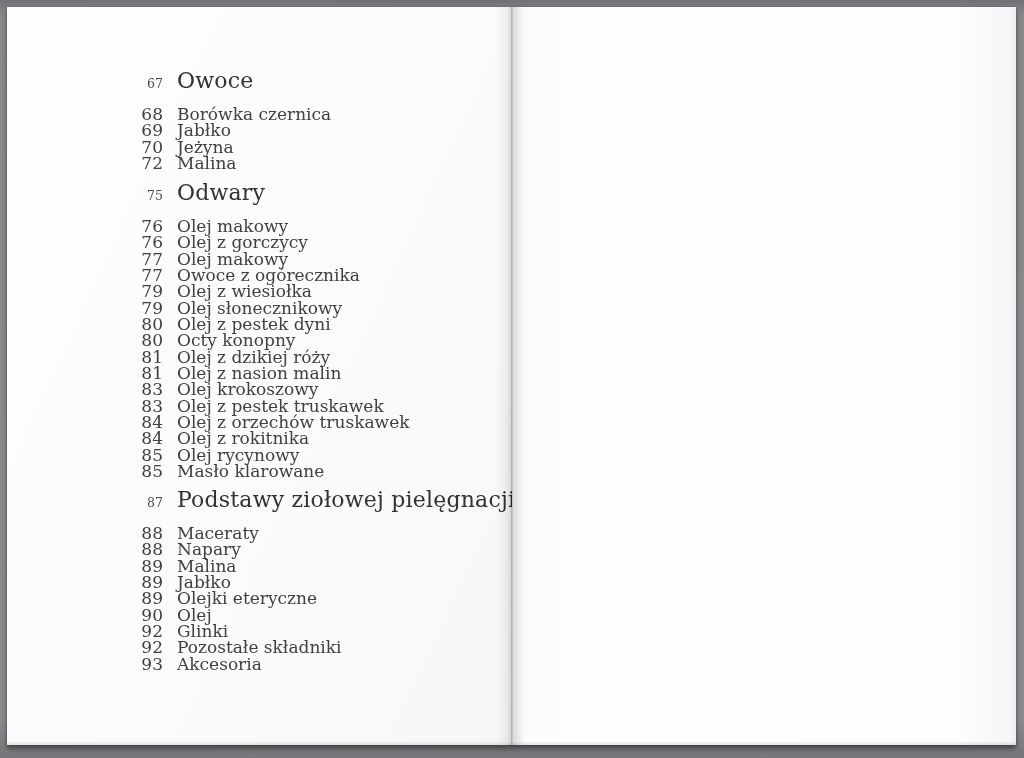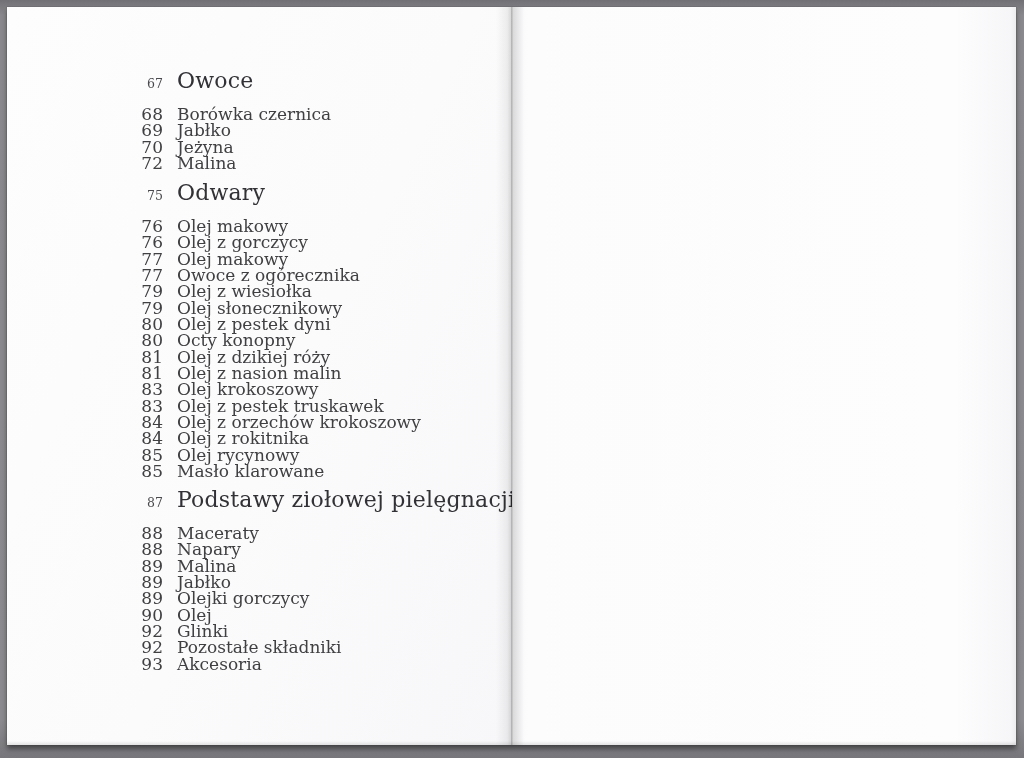--- a/index.html
+++ b/index.html
@@ -139,21 +139,21 @@
               <div class="row">
                 <span class="num">83</span>
                 <span class="lbl">Olej krokoszowy</span>
               </div>
               <div class="row">
                 <span class="num">83</span>
                 <span class="lbl">Olej z pestek truskawek</span>
               </div>
               <div class="row">
                 <span class="num">84</span>
-                <span class="lbl">Olej z orzechów krokoszowy</span>
+                <span class="lbl">Olej z orzechów truskawek</span>
               </div>
               <div class="row">
                 <span class="num">84</span>
                 <span class="lbl">Olej z rokitnika</span>
               </div>
               <div class="row">
                 <span class="num">85</span>
                 <span class="lbl">Olej rycynowy</span>
               </div>
               <div class="row">
@@ -179,21 +179,21 @@
               <div class="row">
                 <span class="num">89</span>
                 <span class="lbl">Malina</span>
               </div>
               <div class="row">
                 <span class="num">89</span>
                 <span class="lbl">Jabłko</span>
               </div>
               <div class="row">
                 <span class="num">89</span>
-                <span class="lbl">Olejki gorczycy</span>
+                <span class="lbl">Olejki eteryczne</span>
               </div>
               <div class="row">
                 <span class="num">90</span>
                 <span class="lbl">Olej</span>
               </div>
               <div class="row">
                 <span class="num">92</span>
                 <span class="lbl">Glinki</span>
               </div>
               <div class="row">

